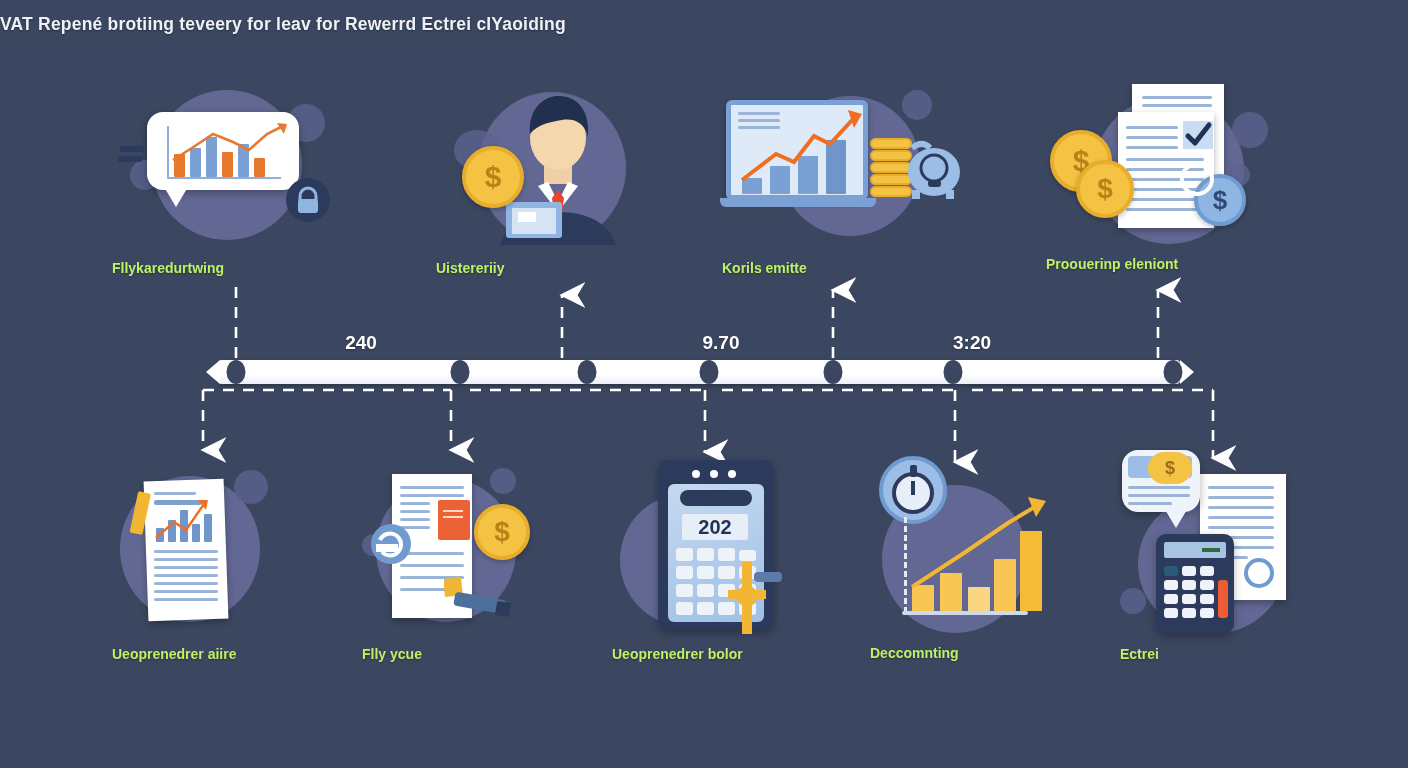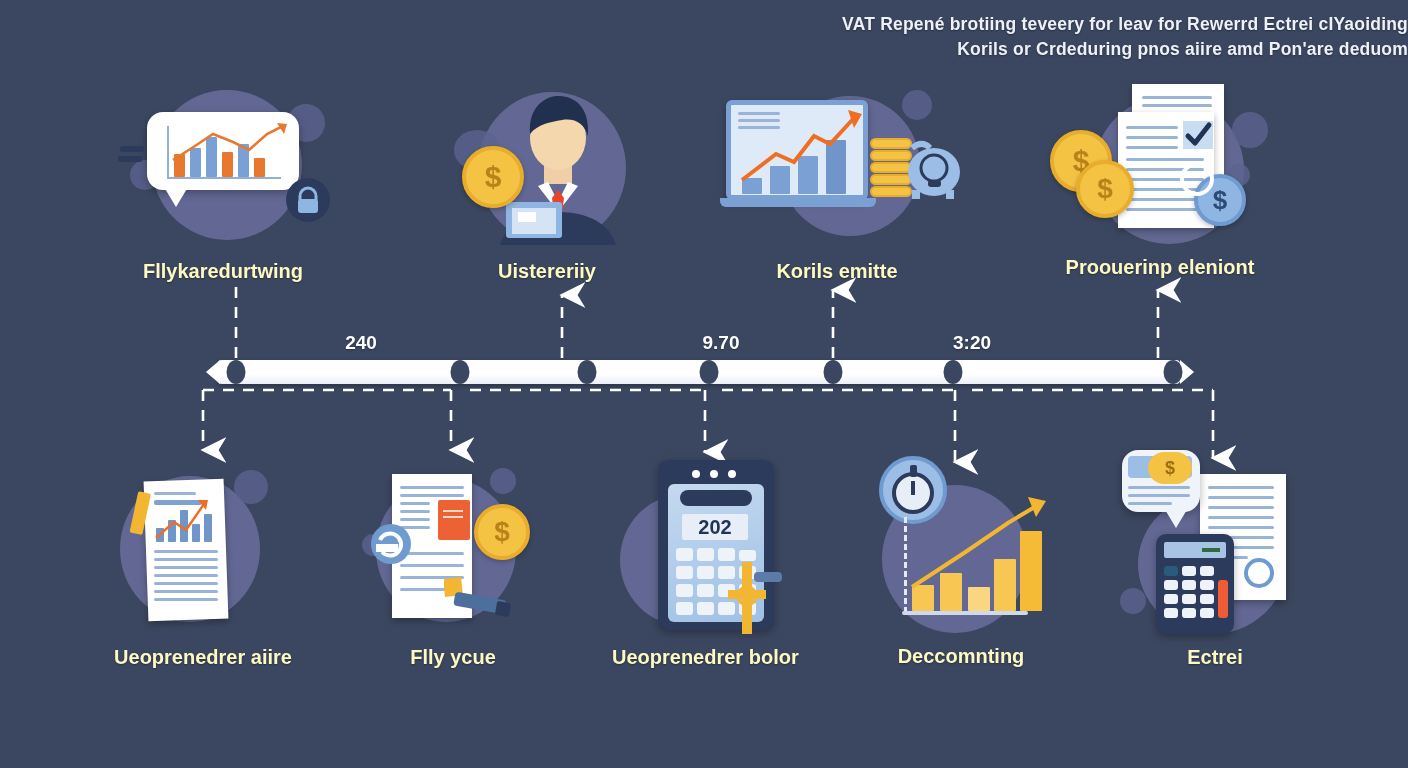--- a/index.html
+++ b/index.html
@@ -9,21 +9,21 @@
     font-family: "Liberation Sans", sans-serif;
   }
   #stage {
     position: relative;
     width: 1408px; height: 768px;
     background: #3b4760;
   }
   
   .title-block {
     position: absolute; top: 12px; left: 0; width: 1408px;
-    text-align: right;
+    text-align: left;
     z-index: 40;
   }
   .title-line {
     color: #eef1f7;
     font-size: 17.5px;
     font-weight: 700;
     letter-spacing: .2px;
     line-height: 25px;
     text-shadow: 0 1px 2px rgba(0,0,0,.35);
   }
@@ -76,23 +76,22 @@
   }
   .blob {
     position: absolute;
     background: #6a6f9c;
     border-radius: 50%;
     opacity: .85;
   }
   .blob.sm { background: #5d6390; opacity:.8; }
   .card-label {
     margin-top: 8px;
-    text-align: center;
-    color: #fef9c3;
-    font-size: 20px;
+    color: #bef264;
+    font-size: 14px;
     font-weight: 700;
     text-shadow: 0 1px 2px rgba(0,0,0,.35);
     white-space: nowrap;
   }
   
   .sheet {
     position: absolute;
     background: #ffffff;
     box-shadow: 0 3px 7px rgba(0,0,0,.3);
   }
@@ -129,21 +128,20 @@
   }
   .key { position: absolute; background: #eef2f9; border-radius: 3px; }
 </style>
 </head>
 <body>
 
 <div id="stage">
 
   <div class="title-block">
     <div class="title-line">VAT Repené brotiing teveery for leav for Rewerrd Ectrei cIYaoiding</div>
-    <div class="title-line">Korils or Crdeduring pnos aiire amd Pon'are deduom</div>
   </div>
 
   <svg id="connectors" viewBox="0 0 1408 768">
     <defs>
       <marker id="arrUp" markerWidth="10" markerHeight="10" refX="5" refY="1" orient="auto">
         <path d="M5,0 L10,10 L5,7 L0,10 Z" fill="#ffffff"></path>
       </marker>
       <marker id="arrDn" markerWidth="10" markerHeight="10" refX="5" refY="9" orient="auto">
         <path d="M5,10 L0,0 L5,3 L10,0 Z" fill="#ffffff"></path>
       </marker>

